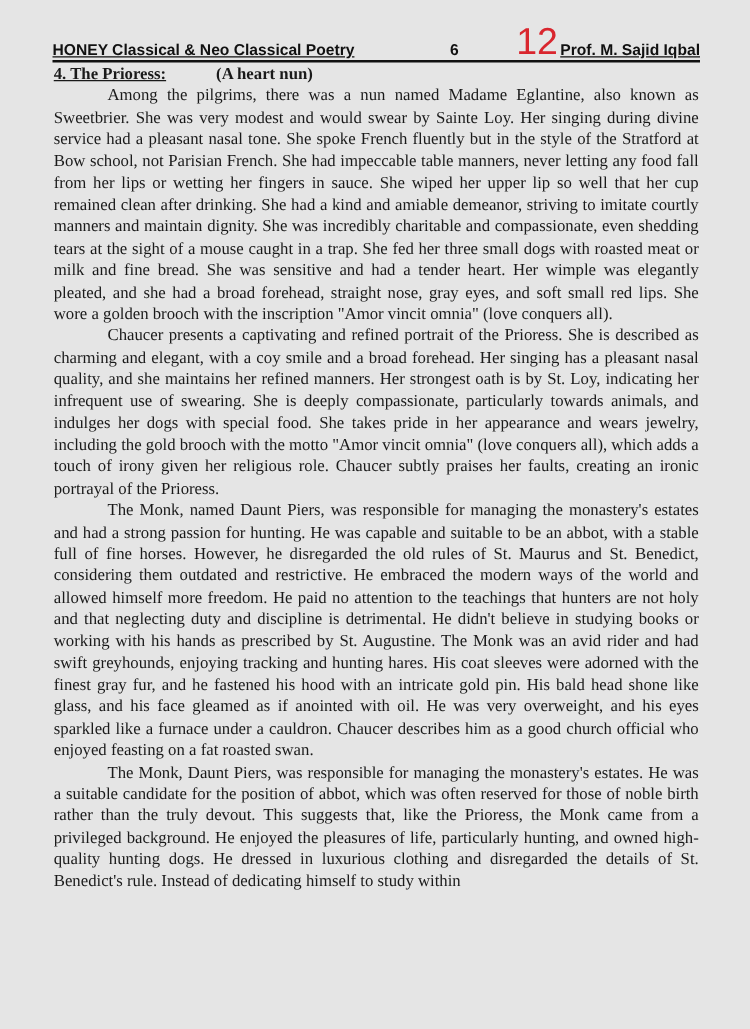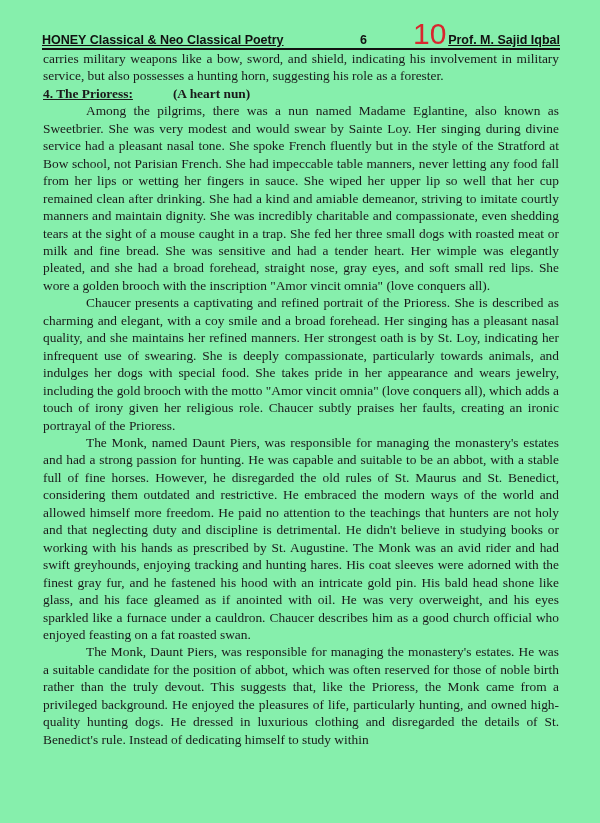--- a/index.html
+++ b/index.html
@@ -1,17 +1,17 @@
 <!DOCTYPE html>
 <html><head>
 <meta charset="utf-8">
 <style>
   html, body { margin: 0; padding: 0; background: #ffffff; }
   body { width: 600px; height: 823px; position: relative; overflow: hidden; }
-  .page { position: absolute; left: 0; top: 0; width: 600px; height: 823px; background: #86efac; }
+  .page { position: absolute; left: 0; top: 0; width: 600px; height: 823px; background: #e5e5e5; }
   .header {
     position: absolute; left: 42px; top: 14px; width: 518px; height: 34px;
     border-bottom: 2px solid #111;
     font-family: "Liberation Sans", sans-serif; font-weight: bold; font-size: 12.5px; color: #111;
   }
   .header .h-title { position: absolute; left: 0; bottom: 1px; text-decoration: underline; }
   .header .h-num { position: absolute; left: 318px; bottom: 1px; }
   .header .h-red { position: absolute; left: 371px; bottom: -1px; font-family: "Liberation Sans", sans-serif; font-weight: normal; font-size: 30px; color: #d9262e; line-height: 1; }
   .header .h-author { position: absolute; right: 0; bottom: 1px; text-decoration: underline; margin-left: 20px; }
   .body {
@@ -25,26 +25,25 @@
   .heading .u { text-decoration: underline; }
   .heading .sub { margin-left: 40px; }
 </style>
 </head>
 <body>
 
 <div class="page">
   <div class="header">
     <span class="h-title">HONEY Classical &amp; Neo Classical Poetry</span>
     <span class="h-num">6</span>
-    <span class="h-red">10</span>
+    <span class="h-red">12</span>
     <span class="h-author">Prof. M. Sajid Iqbal</span>
   </div>
 
   <div class="body">
-    <p>carries military weapons like a bow, sword, and shield, indicating his involvement in military service, but also possesses a hunting horn, suggesting his role as a forester.</p>
 
     <p class="heading">
       <span class="u">4. The Prioress:</span><span class="sub">(A heart nun)</span>
     </p>
     <p class="indent">Among the pilgrims, there was a nun named Madame Eglantine, also known as Sweetbrier. She was very modest and would swear by Sainte Loy. Her singing during divine service had a pleasant nasal tone. She spoke French fluently but in the style of the Stratford at Bow school, not Parisian French. She had impeccable table manners, never letting any food fall from her lips or wetting her fingers in sauce. She wiped her upper lip so well that her cup remained clean after drinking. She had a kind and amiable demeanor, striving to imitate courtly manners and maintain dignity. She was incredibly charitable and compassionate, even shedding tears at the sight of a mouse caught in a trap. She fed her three small dogs with roasted meat or milk and fine bread. She was sensitive and had a tender heart. Her wimple was elegantly pleated, and she had a broad forehead, straight nose, gray eyes, and soft small red lips. She wore a golden brooch with the inscription "Amor vincit omnia" (love conquers all).</p>
     <p class="indent">Chaucer presents a captivating and refined portrait of the Prioress. She is described as charming and elegant, with a coy smile and a broad forehead. Her singing has a pleasant nasal quality, and she maintains her refined manners. Her strongest oath is by St. Loy, indicating her infrequent use of swearing. She is deeply compassionate, particularly towards animals, and indulges her dogs with special food. She takes pride in her appearance and wears jewelry, including the gold brooch with the motto "Amor vincit omnia" (love conquers all), which adds a touch of irony given her religious role. Chaucer subtly praises her faults, creating an ironic portrayal of the Prioress.</p>
 
     <p class="indent">The Monk, named Daunt Piers, was responsible for managing the monastery's estates and had a strong passion for hunting. He was capable and suitable to be an abbot, with a stable full of fine horses. However, he disregarded the old rules of St. Maurus and St. Benedict, considering them outdated and restrictive. He embraced the modern ways of the world and allowed himself more freedom. He paid no attention to the teachings that hunters are not holy and that neglecting duty and discipline is detrimental. He didn't believe in studying books or working with his hands as prescribed by St. Augustine. The Monk was an avid rider and had swift greyhounds, enjoying tracking and hunting hares. His coat sleeves were adorned with the finest gray fur, and he fastened his hood with an intricate gold pin. His bald head shone like glass, and his face gleamed as if anointed with oil. He was very overweight, and his eyes sparkled like a furnace under a cauldron. Chaucer describes him as a good church official who enjoyed feasting on a fat roasted swan.</p>
     <p class="indent">The Monk, Daunt Piers, was responsible for managing the monastery's estates. He was a suitable candidate for the position of abbot, which was often reserved for those of noble birth rather than the truly devout. This suggests that, like the Prioress, the Monk came from a privileged background. He enjoyed the pleasures of life, particularly hunting, and owned high-quality hunting dogs. He dressed in luxurious clothing and disregarded the details of St. Benedict's rule. Instead of dedicating himself to study within</p>
   </div>

